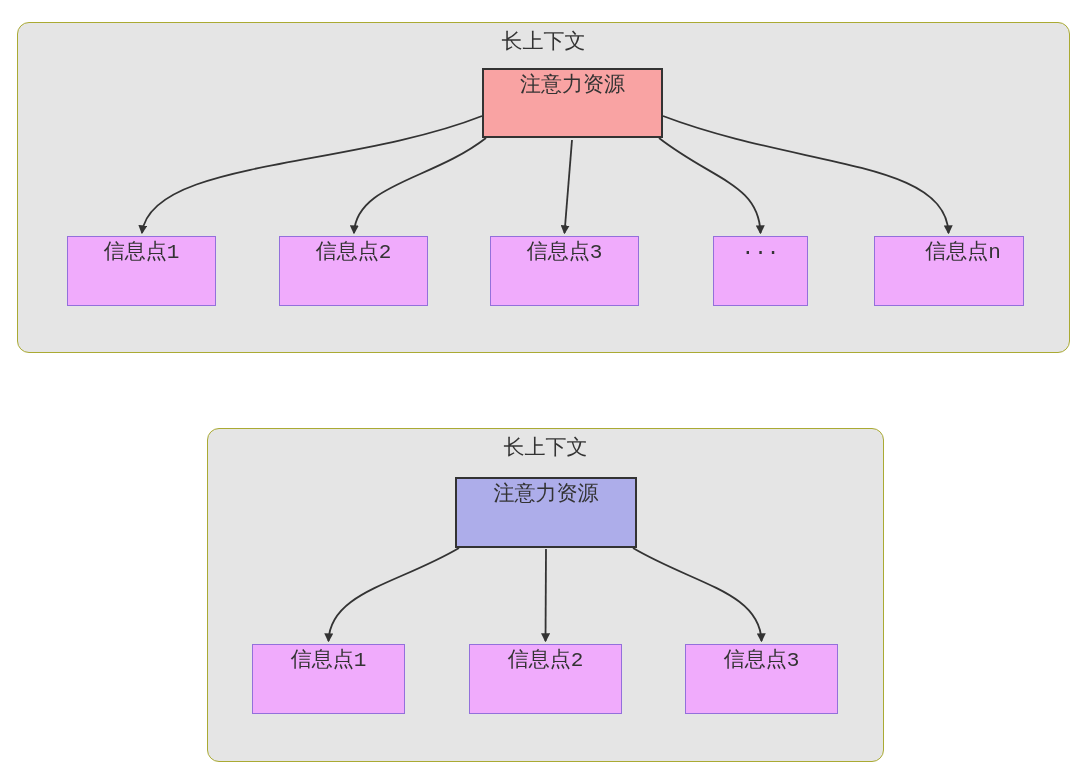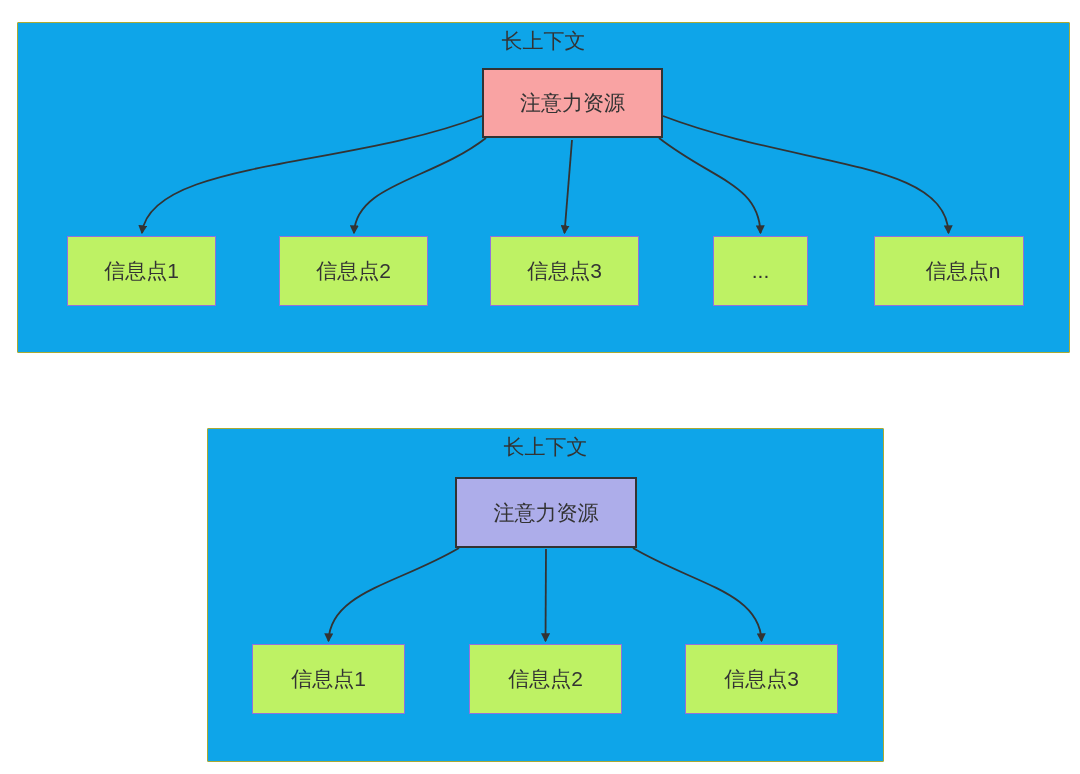--- a/index.html
+++ b/index.html
@@ -1,37 +1,37 @@
 <!DOCTYPE html>
 <html><head>
 <meta charset="utf-8">
 <style>
   html, body { margin:0; padding:0; background:#ffffff; }
   body { font-family:"Liberation Sans", sans-serif; color:#333333; }
   .canvas { position:relative; width:1080px; height:774px; background:#ffffff; overflow:hidden; }
 
   .cluster {
     position:absolute; box-sizing:border-box;
-    background:#0ea5e9; border:1.5px solid #aaaa33; border-radius:1px;
+    background:#e5e5e5; border:1.5px solid #aaaa33; border-radius:12px;
   }
   .cluster-title {
     position:absolute; top:6px; left:0; right:0;
     text-align:center; font-size:21px; line-height:24px; color:#333333;
   }
 
   .edges { position:absolute; left:0; top:0; width:1080px; height:774px; pointer-events:none; }
   .edge { fill:none; stroke:#333333; stroke-width:1.8px; }
   .arrowhead-fill { fill:#333333; }
 
   .node {
     position:absolute; box-sizing:border-box;
-    display:flex; align-items:center; justify-content:center;
-    font-size:21px; color:#333333; text-align:center;
+    display:flex; justify-content:center;
+    font-size:21px; color:#333333; text-align:center;font-family:Liberation Mono, monospace;
   }
-  .node.info { background:#bef264; border:1.5px solid #9370DB; }
+  .node.info { background:#f0abfc; border:1.5px solid #9370DB; }
   .node.attention { border:2.5px solid #333333; }
   .attention-long { background:#F9A3A3; }
   .attention-short { background:#ADADEA; }
 </style>
 </head>
 <body>
 
 <div class="canvas">
 
   <div class="cluster" style="left:17px; top:22px; width:1053px; height:331px;">

